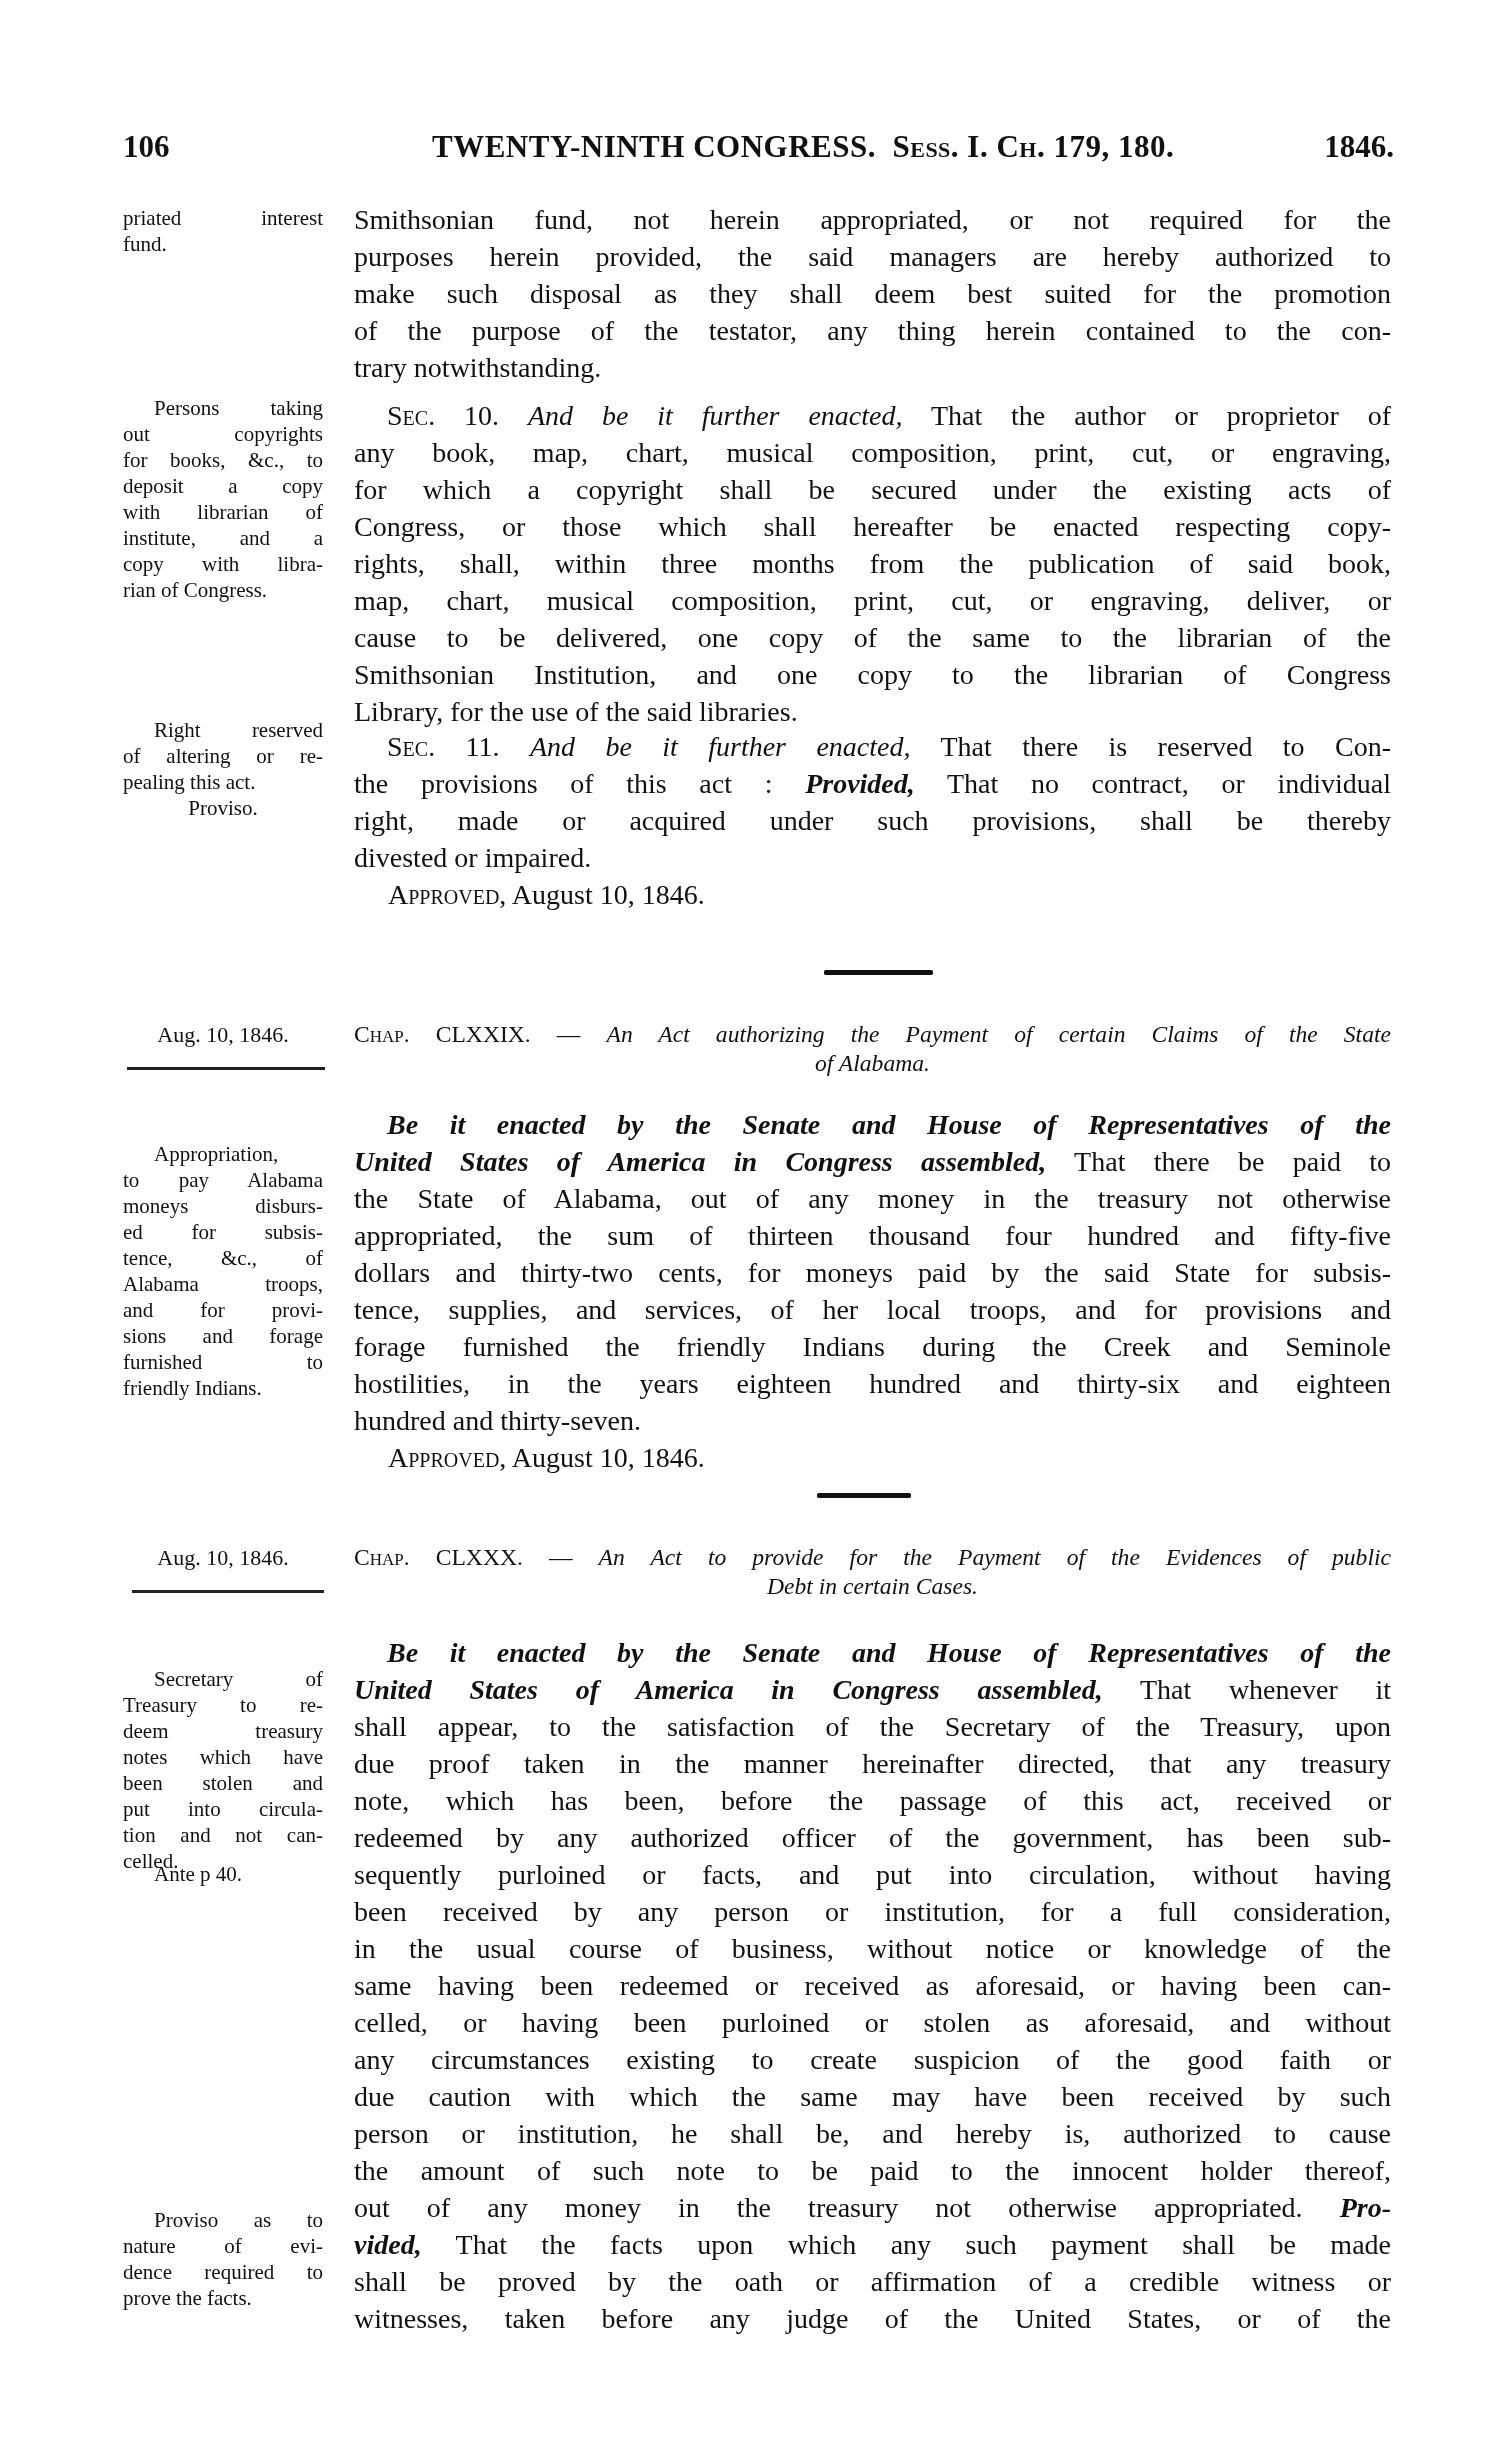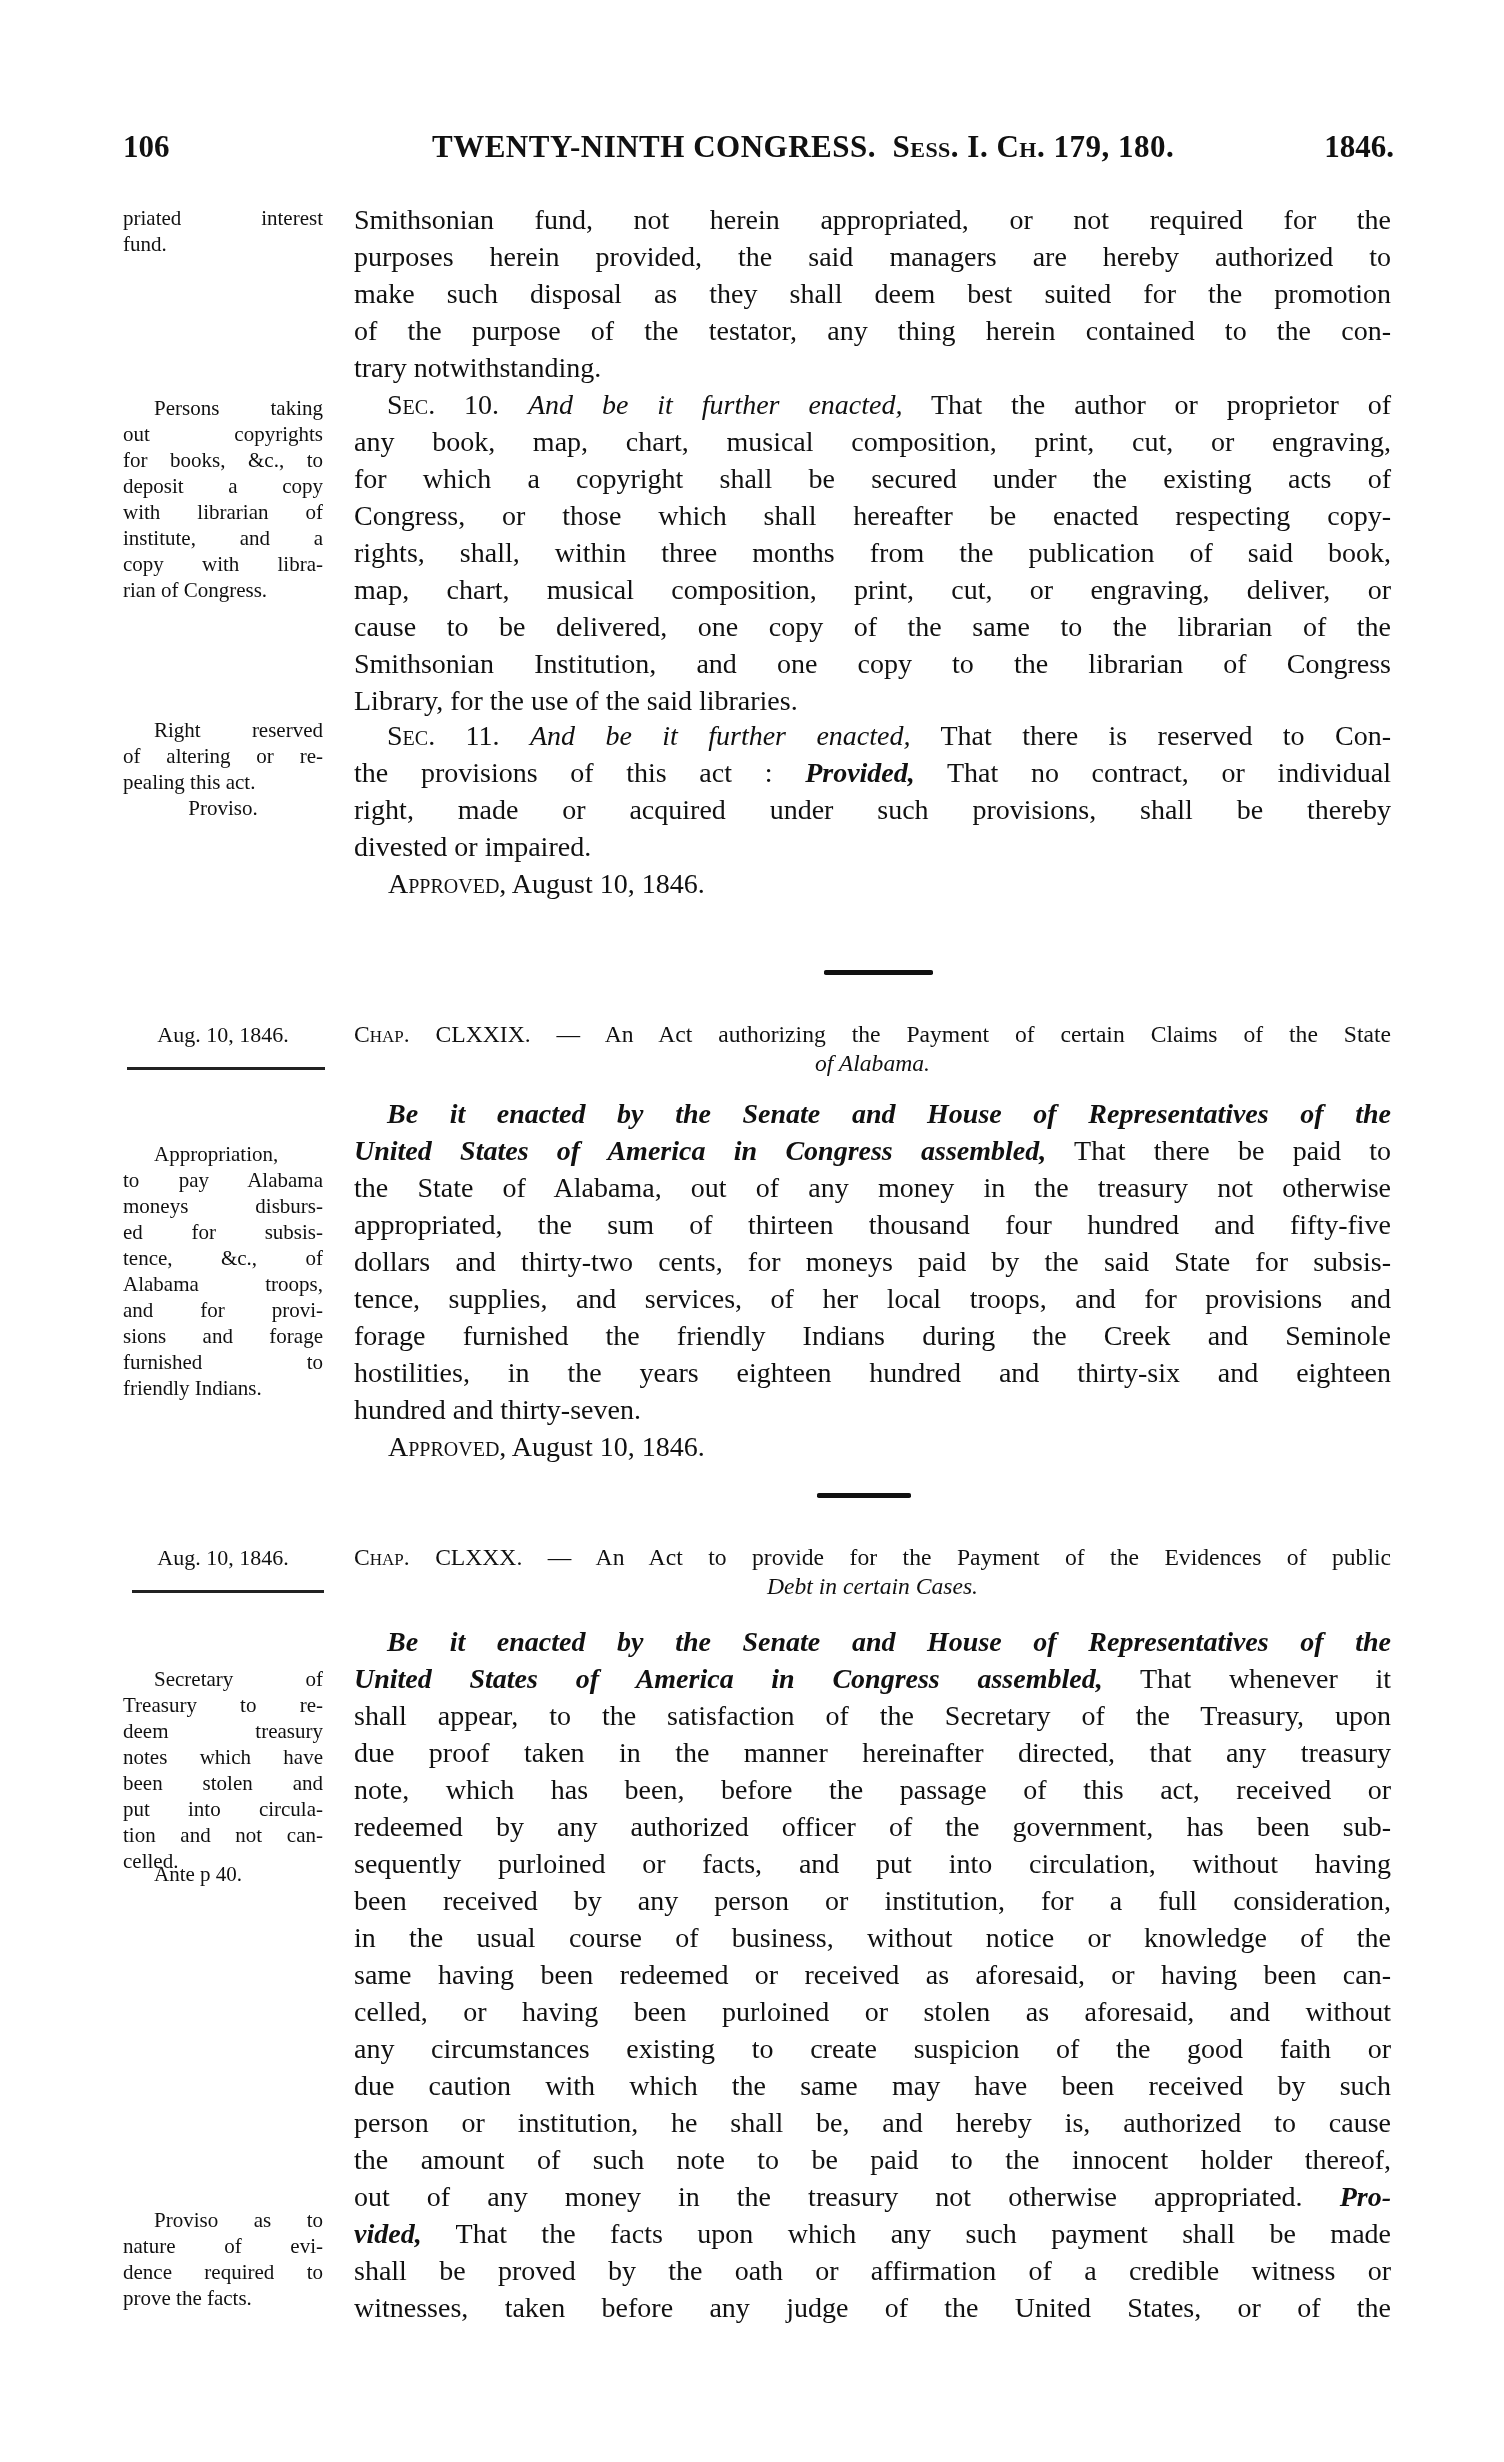--- a/index.html
+++ b/index.html
@@ -7,39 +7,39 @@
   .abs { position: absolute; }
   .header { top: 127px; left: 123px; width: 1271px; height: 40px; font-size: 31px; font-weight: bold; line-height: 40px; }
   .header .pgnum { position: absolute; left: 0; top: 0; }
   .header .running { position: absolute; left: 309px; top: 0; letter-spacing: 0.5px; }
   .header .sess { font-variant: small-caps; }
   .header .year { position: absolute; right: 0; top: 0; margin-left: 24px; }
 
   .body-block { left: 354px; width: 1037px; font-size: 28px; }
   .line { display: block; height: 37px; line-height: 37px; white-space: nowrap; text-align: justify; text-align-last: justify; }
   .line.last { text-align-last: left; }
-  .line.indent { padding-left: 33px; }
+  .line.indent { padding-left: 33px; margin-top: 11px; }
   .line.approved { padding-left: 34px; text-align-last: left; }
   .sc { font-variant: small-caps; }
   .it { font-style: italic; }
   .bi { font-style: italic; font-weight: bold; }
 
   .margin { left: 123px; width: 200px; font-size: 21px; }
   .mline { display: block; height: 26px; line-height: 26px; white-space: nowrap; text-align: justify; text-align-last: justify; }
   .mline.last { text-align-last: left; }
   .mline.first { padding-left: 31px; }
   .mline.center { text-align: right; text-align-last: center; }
 
   .sep { height: 4.5px; background: #111; border-radius: 1.8px; }
   .date-rule { height: 2.7px; background: #222; }
 
   .chap { left: 354px; width: 1037px; font-size: 23.6px; line-height: 29px; }
   .chap .l1 { display: block; white-space: nowrap; text-align: justify; text-align-last: justify; }
   .chap .l2 { display: block; text-align: center; font-style: italic; }
-  .chap .ital { }
+  .chap .ital { font-style: italic; }
   .chapdate { left: 123px; width: 200px; font-size: 22px; text-align: center; }
 </style>
 </head>
 <body>
 
 <div class="abs header">
   <span class="pgnum">106</span>
   <span class="running"><span>TWENTY-NINTH CONGRESS.</span>&nbsp;&nbsp;<span class="sess">Sess. I. Ch. 179, 180.</span></span>
   <span class="year">1846.</span>
 </div>

